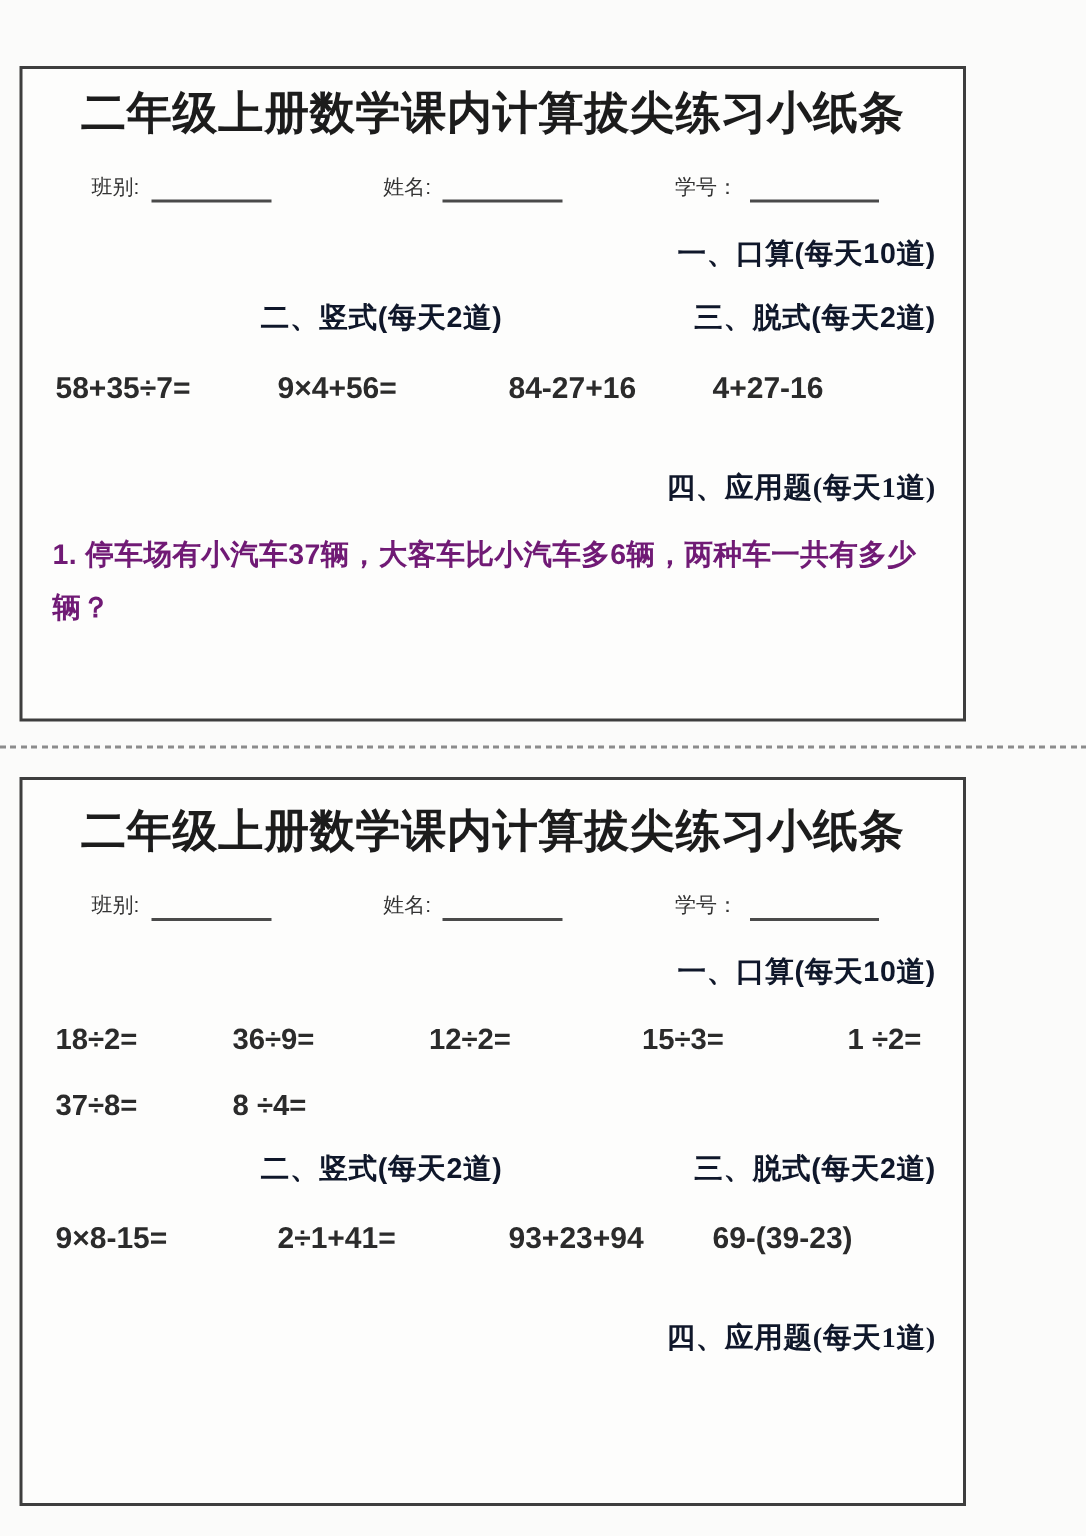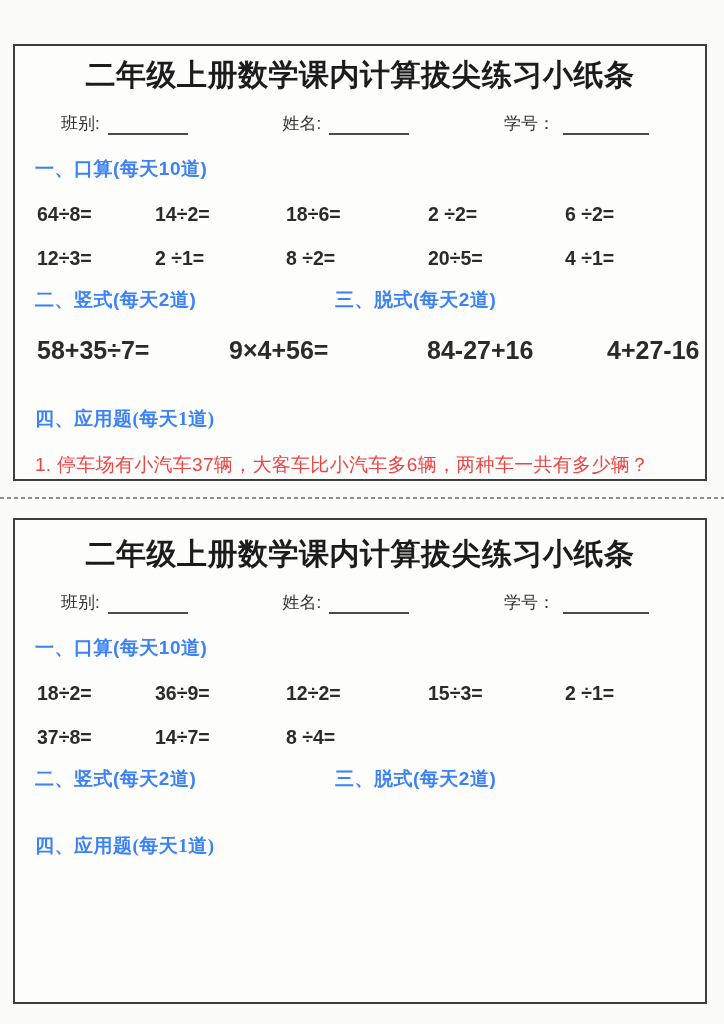--- a/index.html
+++ b/index.html
@@ -3,65 +3,65 @@
 <meta charset="utf-8">
 <style>
   html,body{margin:0;padding:0;}
   body{
     width:724px;height:1024px;position:relative;
     background:#fbfbfa;
     font-family:"Liberation Sans","DejaVu Sans",sans-serif;
     color:#2e2e2e;overflow:hidden;
   }
   .sheet{
-    position:absolute;left:13px;width:694px;box-sizing:border-box;
+    position:absolute;left:13px;width:631px;box-sizing:border-box;
     border:2.5px solid #3e3e3e;background:#fdfdfc;
     padding:0 18px;
   }
   .sheet-1{top:44px;height:437px;}
   .sheet-2{top:518px;height:486px;}
 
   .title{
     font-size:30px;font-weight:bold;text-align:center;
     color:#1c1c1c;margin:9px 0 0 0;letter-spacing:0.5px;
     white-space:nowrap;
   }
   .sheet-2 .title{margin-top:14px;}
 
   .fields{
     display:flex;justify-content:space-between;
-    margin:17px 38px 0 28px;font-size:17px;color:#333;
+    margin:17px 38px 0 28px;font-size:14px;color:#333;
   }
   .field{display:flex;align-items:flex-end;}
   .flabel{line-height:22px;}
   .blank{
     display:inline-block;width:80px;height:20px;margin-left:8px;
     border-bottom:2px solid #4a4a4a;
   }
   .blank.wide{width:86px;}
 
   .sec{
     font-size:19px;font-weight:bold;margin:0;
-    color:#3b82f6;letter-spacing:0.5px;white-space:nowrap;
+    color:#0f172a;letter-spacing:0.5px;white-space:nowrap;text-align:right;
   }
   .sec.oral-h{margin:21px 0 0 2px;}
 
   .oral{
     display:grid;grid-template-columns:118px 131px 142px 137px auto;
     row-gap:21px;margin:21px 0 0 4px;
     font-size:19.5px;font-weight:600;color:#2b2b2b;white-space:pre;
   }
   .duo{display:grid;grid-template-columns:300px auto;margin:17px 0 0 2px;}
   .written{
     display:grid;grid-template-columns:148px 154px 136px auto;
-    margin:23px 0 0 4px;font-size:25px;font-weight:600;color:#2b2b2b;white-space:pre;gap:44px;
+    margin:23px 0 0 4px;font-size:20px;font-weight:600;color:#2b2b2b;white-space:pre;
   }
   .sec.wp-h{margin:41px 0 0 2px;font-family:Liberation Serif, serif;}
   .problem{
-    font-size:19px;font-weight:400;color:#ef4444;
+    font-size:19px;font-weight:700;color:#701a75;
     margin:15px 2px 0 2px;line-height:35px;letter-spacing:0.3px;
   }
 
   .cut-line{
     position:absolute;left:0;top:497px;width:724px;height:2px;
     background:repeating-linear-gradient(90deg,#8c8c8c 0 4px,transparent 4px 7px);
   }
 </style>
 </head>
 <body>
@@ -79,32 +79,20 @@
       <span class="blank"></span>
     </span>
     <span class="field">
       <span class="flabel">学号：</span>
       <span class="blank wide"></span>
     </span>
   </div>
 
   <h2 class="sec oral-h">一、口算(每天10道)</h2>
 
-  <div class="oral">
-    <span>64÷8=</span>
-    <span>14÷2=</span>
-    <span>18÷6=</span>
-    <span>2 ÷2=</span>
-    <span>6 ÷2=</span>
-    <span>12÷3=</span>
-    <span>2 ÷1=</span>
-    <span>8 ÷2=</span>
-    <span>20÷5=</span>
-    <span>4 ÷1=</span>
-  </div>
 
   <div class="duo">
     <h2 class="sec">二、竖式(每天2道)</h2>
     <h2 class="sec">三、脱式(每天2道)</h2>
   </div>
 
   <div class="written">
     <span>58+35÷7=</span>
     <span>9×4+56=</span>
     <span>84-27+16</span>
@@ -135,26 +123,31 @@
     </span>
   </div>
 
   <h2 class="sec oral-h">一、口算(每天10道)</h2>
 
   <div class="oral">
     <span>18÷2=</span>
     <span>36÷9=</span>
     <span>12÷2=</span>
     <span>15÷3=</span>
-    <span>2 ÷1=</span>
+    <span>1 ÷2=</span>
     <span>37÷8=</span>
-    <span>14÷7=</span>
     <span>8 ÷4=</span>
   </div>
 
   <div class="duo">
     <h2 class="sec">二、竖式(每天2道)</h2>
     <h2 class="sec">三、脱式(每天2道)</h2>
   </div>
 
+  <div class="written">
+    <span>9×8-15=</span>
+    <span>2÷1+41=</span>
+    <span>93+23+94</span>
+    <span>69-(39-23)</span>
+  </div>
 
   <h2 class="sec wp-h">四、应用题(每天1道)</h2>
 </section>
 
 </body></html>

